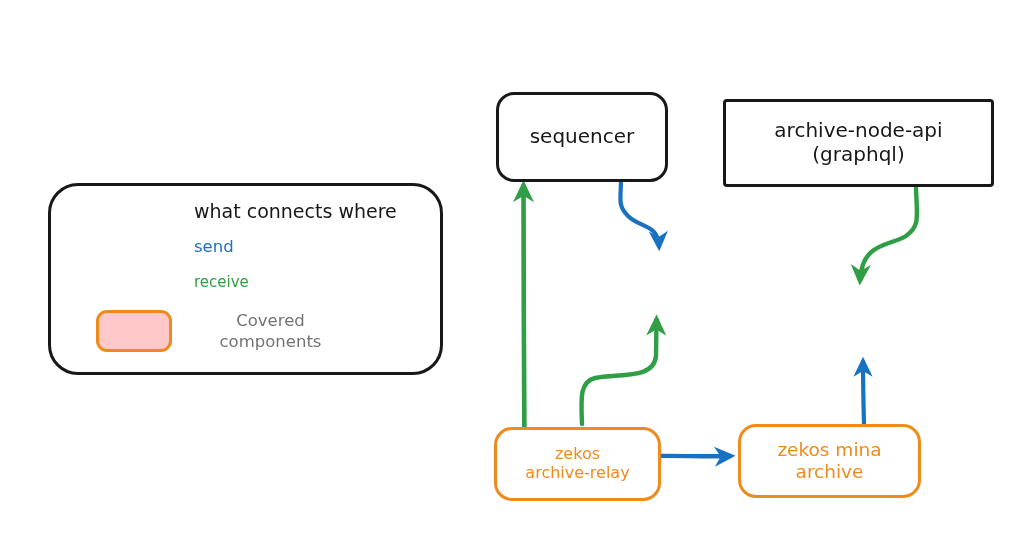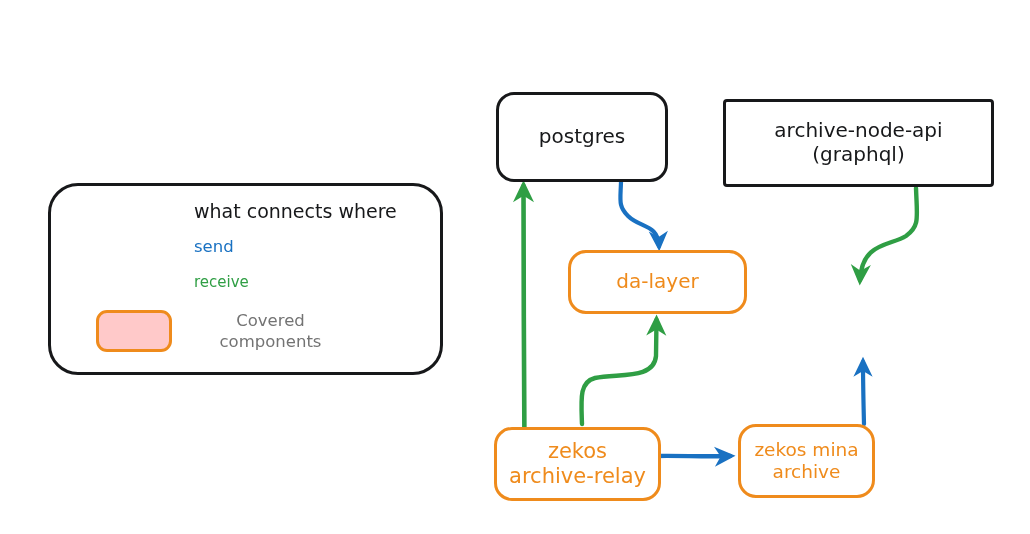--- a/index.html
+++ b/index.html
@@ -118,36 +118,33 @@
   <div class="legend-text t-black" style="left:194px; top:200px; font-size:19px;">what connects where</div>
 
   <div class="legend-text t-blue" style="left:194px; top:237px; font-size:16.5px;text-align:right;">send</div>
 
   <div class="legend-text t-green" style="left:194px; top:273px; font-size:15px;">receive</div>
 
   <div class="legend-text t-orange" style="left:208px; top:311px; font-size:16.5px; text-align:center; width:125px;">Covered
 components</div>
 
   <div class="node black" style="left:496px; top:92px; width:172px; height:90px;">
-    <span class="label" style="font-size:20px;">postgres</span>
+    <span class="label" style="font-size:20px;">sequencer</span>
   </div>
 
   <div class="node black" style="left:723px; top:99px; width:271px; height:88px; border-radius:4px;">
     <span class="label" style="font-size:20px;">archive-node-api
 (graphql)</span>
   </div>
 
-  <div class="node orange" style="left:568px; top:250px; width:179px; height:64px;">
-    <span class="label" style="font-size:20px;">da-layer</span>
-  </div>
 
 
   <div class="node orange" style="left:494px; top:427px; width:167px; height:74px;">
-    <span class="label" style="font-size:21px;">zekos
+    <span class="label" style="font-size:16px;">zekos
 archive-relay</span>
   </div>
 
-  <div class="node orange" style="left:738px; top:424px; width:137px; height:74px;">
+  <div class="node orange" style="left:738px; top:424px; width:183px; height:74px;">
     <span class="label" style="font-size:18.5px;">zekos mina
 archive</span>
   </div>
 
 </div>
 
 </body></html>

